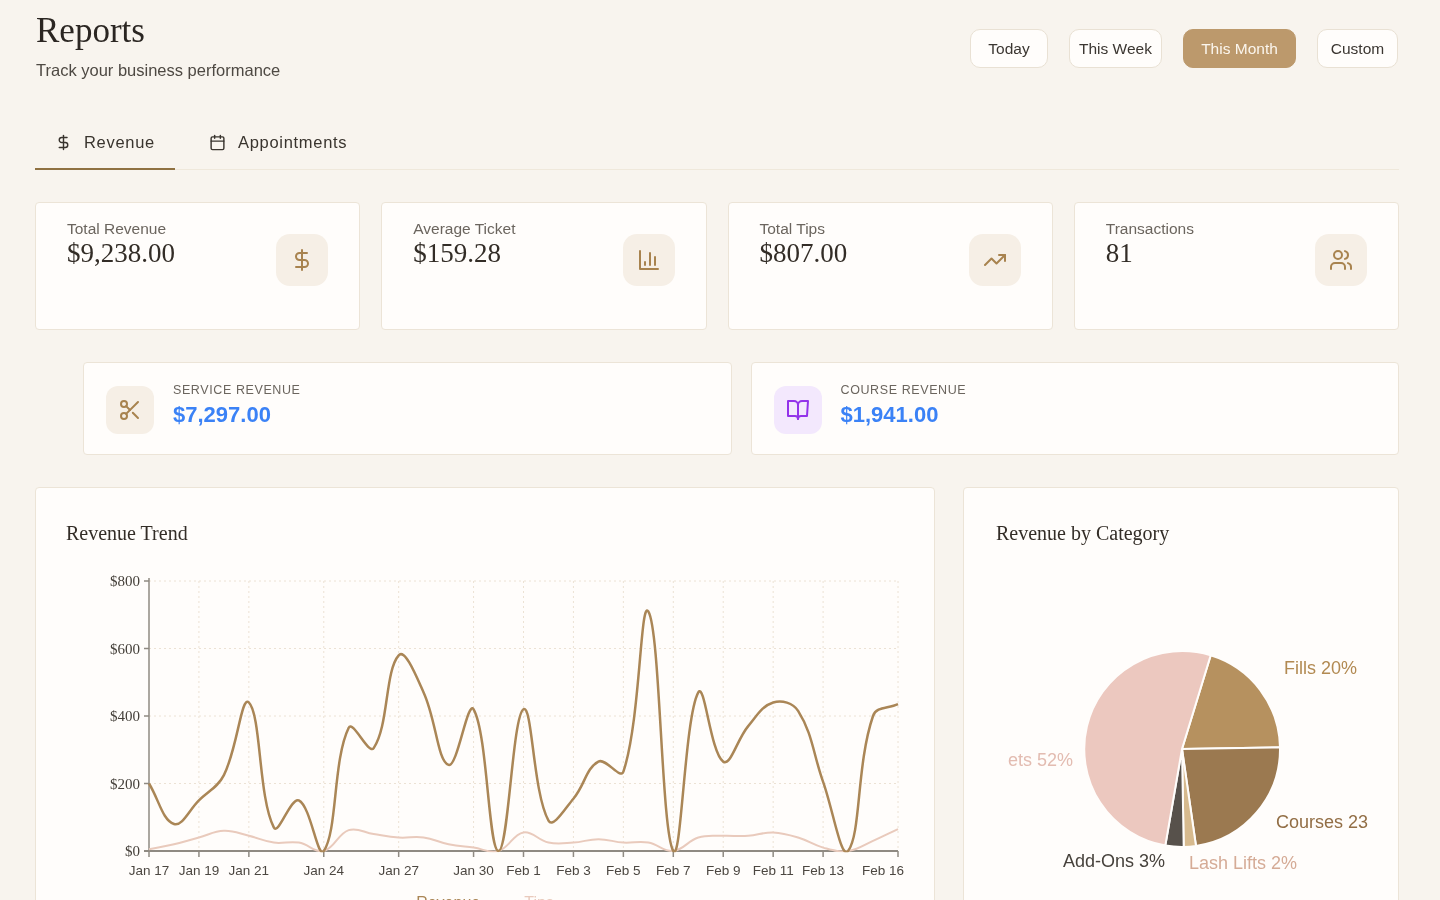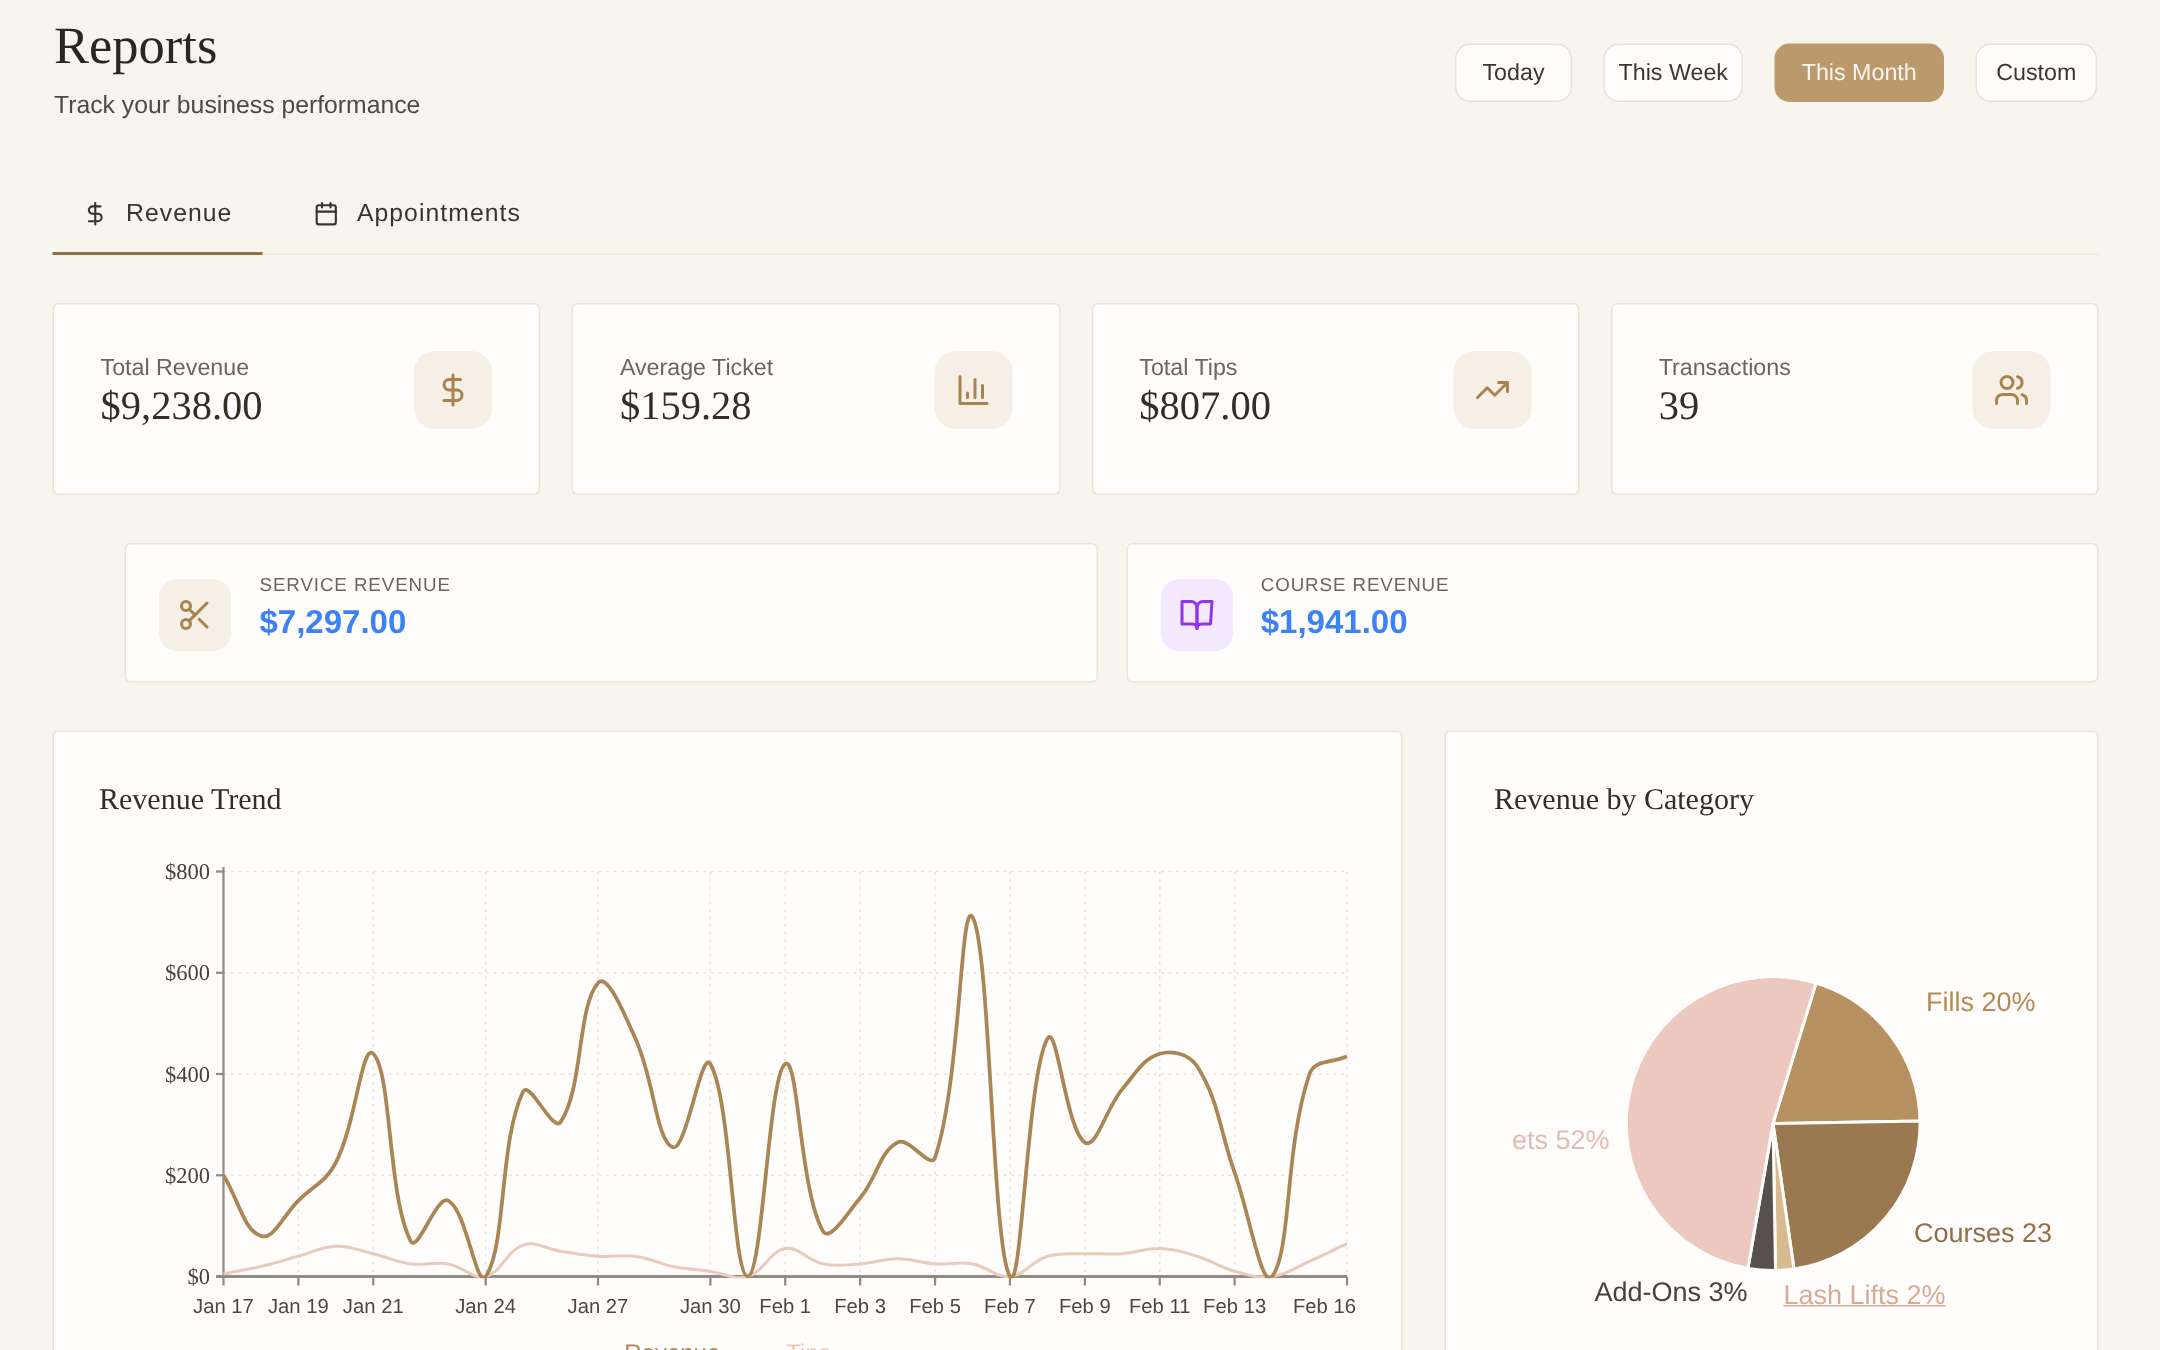--- a/index.html
+++ b/index.html
@@ -13,21 +13,21 @@
   .period-btn:nth-child(2) { width:93px; }
   .period-btn:nth-child(3) { width:113px; }
   .period-btn:nth-child(4) { width:81px; }
   .period-btn.active { background:#bc996c; border-color:#bc996c; color:#fbf6ee; }
   .tabs { position:absolute; left:35px; top:130px; width:1364px; display:flex; gap:14px; border-bottom:1px solid #efe8db; }
   .tab { display:flex; gap:12px; align-items:center; padding:3px 20px 16px; font-size:16.5px; letter-spacing:.7px; color:#39342e; border-bottom:2.5px solid transparent; margin-bottom:-1.5px; cursor:pointer; }
   .tab.active { border-bottom-color:#8f7142; }
   .tab .ticon { width:17px; height:17px; display:inline-flex; }
   .tab .ticon svg { width:17px; height:17px; }
   .stats { position:absolute; left:35px; top:202px; width:1364px; display:grid; grid-template-columns:repeat(4,1fr); gap:21px; }
-  .stat-card { background:#fffdfb; border:1px solid #ece4d7; border-radius:4px; height:128px; position:relative; padding:34px 31px; }
+  .stat-card { background:#fffdfb; border:1px solid #ece4d7; border-radius:4px; height:128px; position:relative; padding:17px 31px; }
   .stat-label { font-size:15.5px; color:#6b655e; }
   .stat-value { font-family:"Liberation Serif",serif; font-size:27px; color:#332d27; }
   .stat-icon { position:absolute; right:31px; top:31px; width:52px; height:52px; border-radius:14px; background:#f6efe6; display:flex; align-items:center; justify-content:center; color:#a8834f; }
   .stat-icon svg { width:24px; height:24px; }
   .split { position:absolute; left:35px; top:362px; width:1364px; display:grid; grid-template-columns:repeat(2,1fr); gap:19px;padding-left:48px; }
   .split-card { background:#fffdfb; border:1px solid #ece4d7; border-radius:4px; height:93px; position:relative; padding:20px 0 0 89px; }
   .split-icon { position:absolute; left:22px; top:23px; width:48px; height:48px; border-radius:12px; display:flex; align-items:center; justify-content:center; }
   .split-icon svg { width:24px; height:24px; }
   .split-label { font-size:12.5px; letter-spacing:.6px; color:#6b655e; }
   .split-value { font-size:22px; font-weight:bold; margin-top:5px; color:#3b82f6; }
@@ -110,21 +110,21 @@
     <div class="stat-value">$807.00</div>
     <div class="stat-icon">
         <svg viewBox="0 0 24 24" fill="none" stroke="currentColor" stroke-width="2" stroke-linecap="round" stroke-linejoin="round">
           <polyline points="22 7 13.5 15.5 8.5 10.5 2 17"></polyline>
           <polyline points="16 7 22 7 22 13"></polyline>
         </svg>
       </div>
   </div>
   <div class="stat-card">
     <div class="stat-label">Transactions</div>
-    <div class="stat-value">39</div>
+    <div class="stat-value">81</div>
     <div class="stat-icon">
         <svg viewBox="0 0 24 24" fill="none" stroke="currentColor" stroke-width="2" stroke-linecap="round" stroke-linejoin="round">
           <path d="M16 21v-2a4 4 0 0 0-4-4H6a4 4 0 0 0-4 4v2"></path>
           <circle cx="9" cy="7" r="4"></circle>
           <path d="M22 21v-2a4 4 0 0 0-3-3.87"></path>
           <path d="M16 3.13a4 4 0 0 1 0 7.75"></path>
         </svg>
       </div>
   </div>
 </div>
@@ -233,16 +233,16 @@
   <svg id="pie-svg" width="436" height="433" viewBox="0 0 436 433">
       <path d="M218,261 L246.7,167.3 A98,98 0 0 1 316.0,259.3 Z" fill="#b6915f" stroke="#fffdfb" stroke-width="2"></path>
       <path d="M218,261 L316.0,259.3 A98,98 0 0 1 232.0,358.0 Z" fill="#9b7950" stroke="#fffdfb" stroke-width="2"></path>
       <path d="M218,261 L232.0,358.0 A98,98 0 0 1 219.7,359.0 Z" fill="#d7ba8e" stroke="#fffdfb" stroke-width="2"></path>
       <path d="M218,261 L219.7,359.0 A98,98 0 0 1 201.3,357.6 Z" fill="#57514b" stroke="#fffdfb" stroke-width="2"></path>
       <path d="M218,261 L201.3,357.6 A98,98 0 1 1 246.7,167.3 Z" fill="#ecc8bf" stroke="#fffdfb" stroke-width="2"></path>
     </svg>
   <div class="chart-title" id="cat-title">Revenue by Category</div>
 <div class="pie-label" style="left: 320px; top: 170px; color: rgb(178, 138, 82);">Fills 20%</div>
     <div class="pie-label" style="left: 312px; top: 324px; color: rgb(146, 110, 69);">Courses 23</div>
-    <div class="pie-label" style="left: 225px; top: 365px; color: rgb(213, 171, 150); text-decoration: underline;">Lash Lifts 2%</div>
+    <div class="pie-label" style="left: 225px; top: 365px; color: rgb(213, 171, 150);">Lash Lifts 2%</div>
     <div class="pie-label" style="left: 99px; top: 363px; color: rgb(71, 66, 60);">Add-Ons 3%</div>
     <div class="pie-label" style="left: 44px; top: 214px; color: rgb(227, 188, 177); margin-top: 48px;">ets 52%</div>
   </div>
 
 </body></html>

